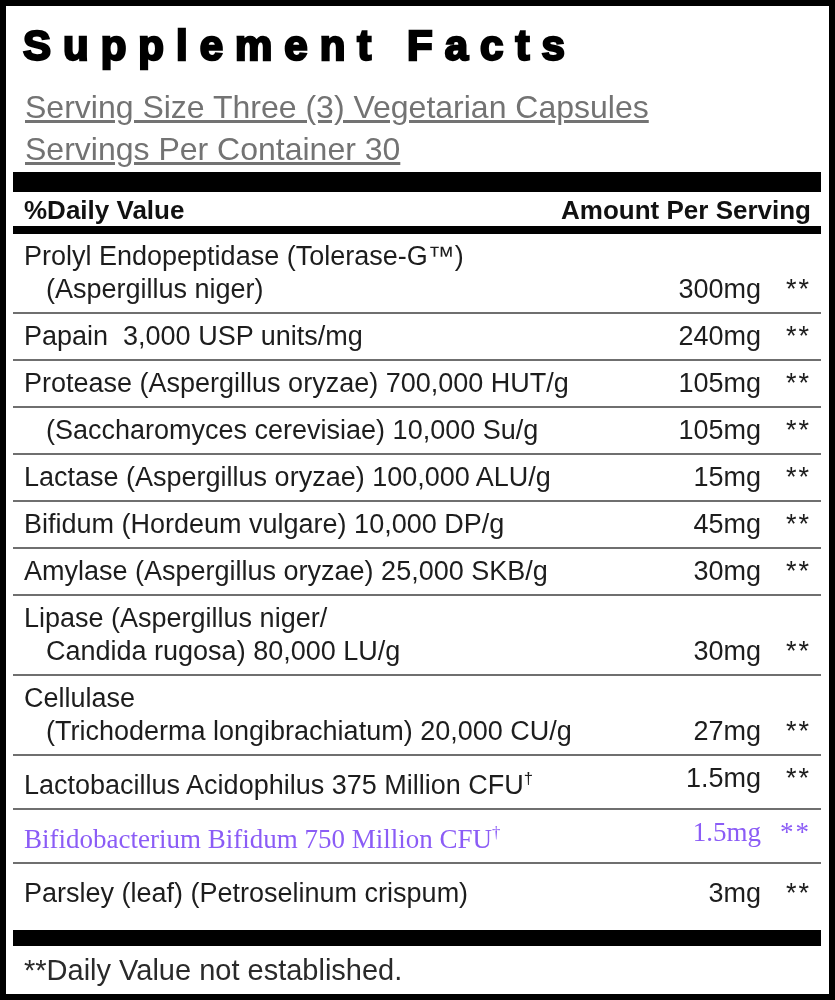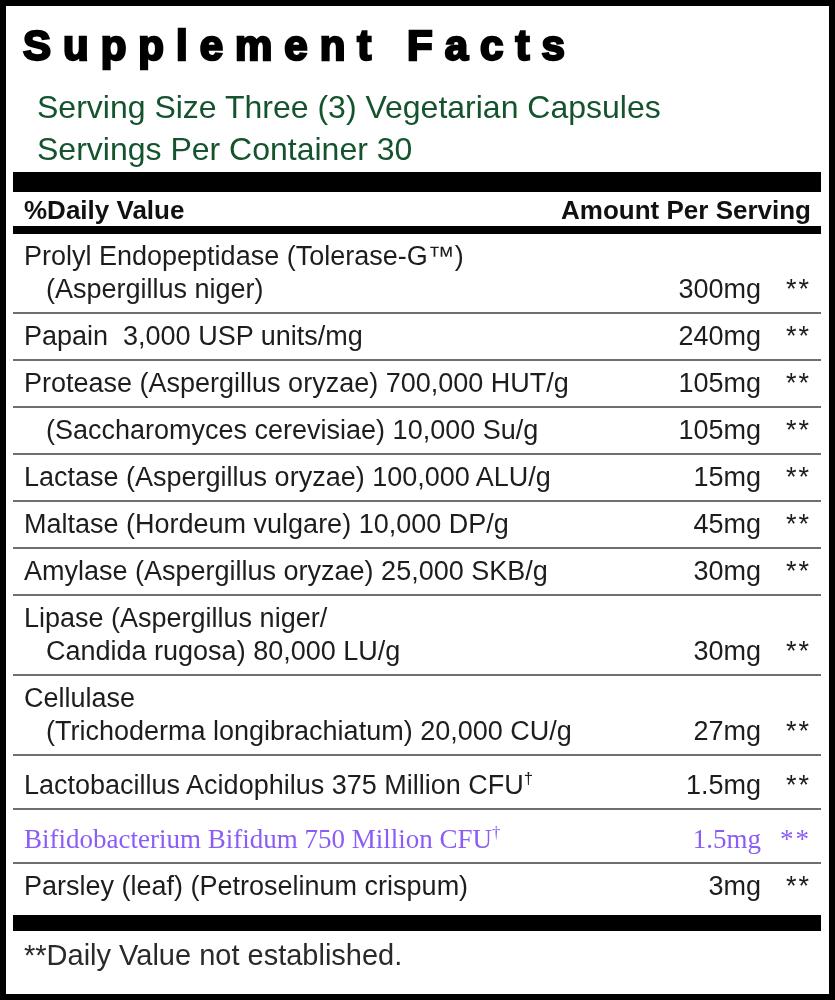--- a/index.html
+++ b/index.html
@@ -17,39 +17,39 @@
   .title{
     font-size:42px;
     font-weight:bold;
     letter-spacing:12px;
     -webkit-text-stroke:2.4px #000;
     color:#000;
     line-height:64px;
     margin:4px 0 0 10px;
     white-space:nowrap;
   }
-  .serving-block{margin:8px 0 0 24px;color:#14532d;}
+  .serving-block{margin:8px 0 0 12px;color:#737373;text-decoration:underline;}
   .serving-line{font-size:32px;line-height:42px;white-space:pre-wrap;}
   .bar{background:#000000;}
   .bar-thick{height:20px;margin-top:2px;}
   .bar-medium{height:8px;}
   .bar-bottom{height:16px;}
   .header-row{
     display:flex;justify-content:space-between;align-items:center;
     font-size:26px;font-weight:bold;line-height:28px;
     padding:4px 10px 2px 11px;color:#111111;
   }
   .row{
     padding:6px 10px 6px 11px;
     font-size:27px;line-height:33px;
     border-bottom:2px solid #6f6f6f;
   }
-  .rows .row:last-child{border-bottom:none;padding-bottom:12px;}
+  .rows .row:last-child{border-bottom:none;padding-bottom:20px;margin-top:7px;}
   .row.muted{color:#8b5cf6;font-family:Liberation Serif, serif;}
-  .row-line{display:flex;align-items:flex-end;}
+  .row-line{display:flex;align-items:flex-start;}
   .name{flex:1;white-space:pre-wrap;}
   .name.indent{padding-left:22px;}
   .amount{min-width:96px;text-align:right;white-space:nowrap;}
   .stars{width:50px;text-align:right;letter-spacing:2px;white-space:nowrap;}
   sup.dagger{font-size:0.62em;}
   .footnote{font-size:29px;line-height:34px;padding:7px 0 0 11px;color:#2a2a2a;white-space:pre-wrap;}
 </style>
 </head>
 <body>
 
@@ -104,21 +104,21 @@
       </div>
       <div class="row">
         <div class="row-line">
           <span class="name"><span>Lactase (Aspergillus oryzae) 100,000 ALU/g</span></span>
           <span class="amount">15mg</span>
           <span class="stars">**</span>
         </div>
       </div>
       <div class="row">
         <div class="row-line">
-          <span class="name"><span>Maltase (Hordeum vulgare) 10,000 DP/g</span></span>
+          <span class="name"><span>Bifidum (Hordeum vulgare) 10,000 DP/g</span></span>
           <span class="amount">45mg</span>
           <span class="stars">**</span>
         </div>
       </div>
       <div class="row">
         <div class="row-line">
           <span class="name"><span>Amylase (Aspergillus oryzae) 25,000 SKB/g</span></span>
           <span class="amount">30mg</span>
           <span class="stars">**</span>
         </div>

